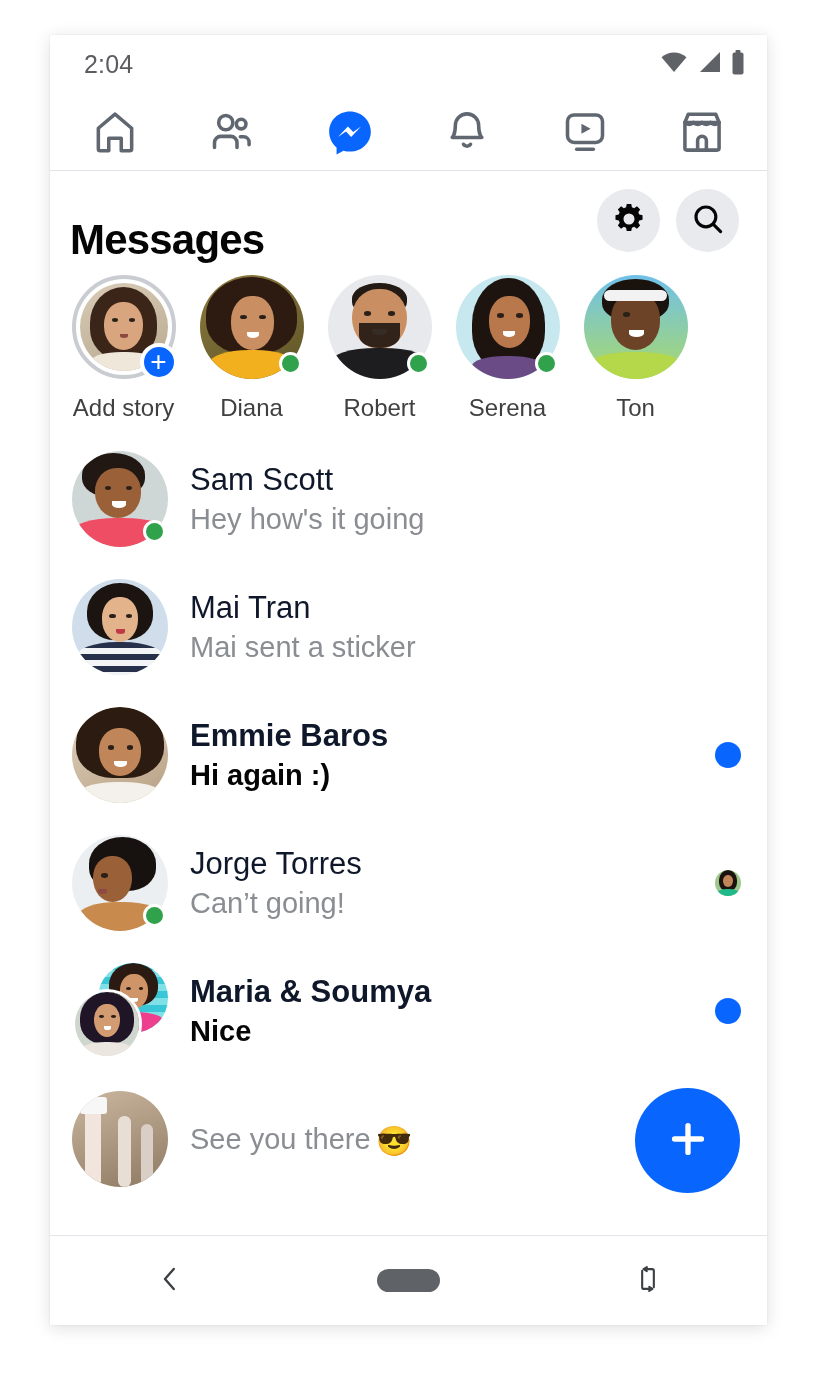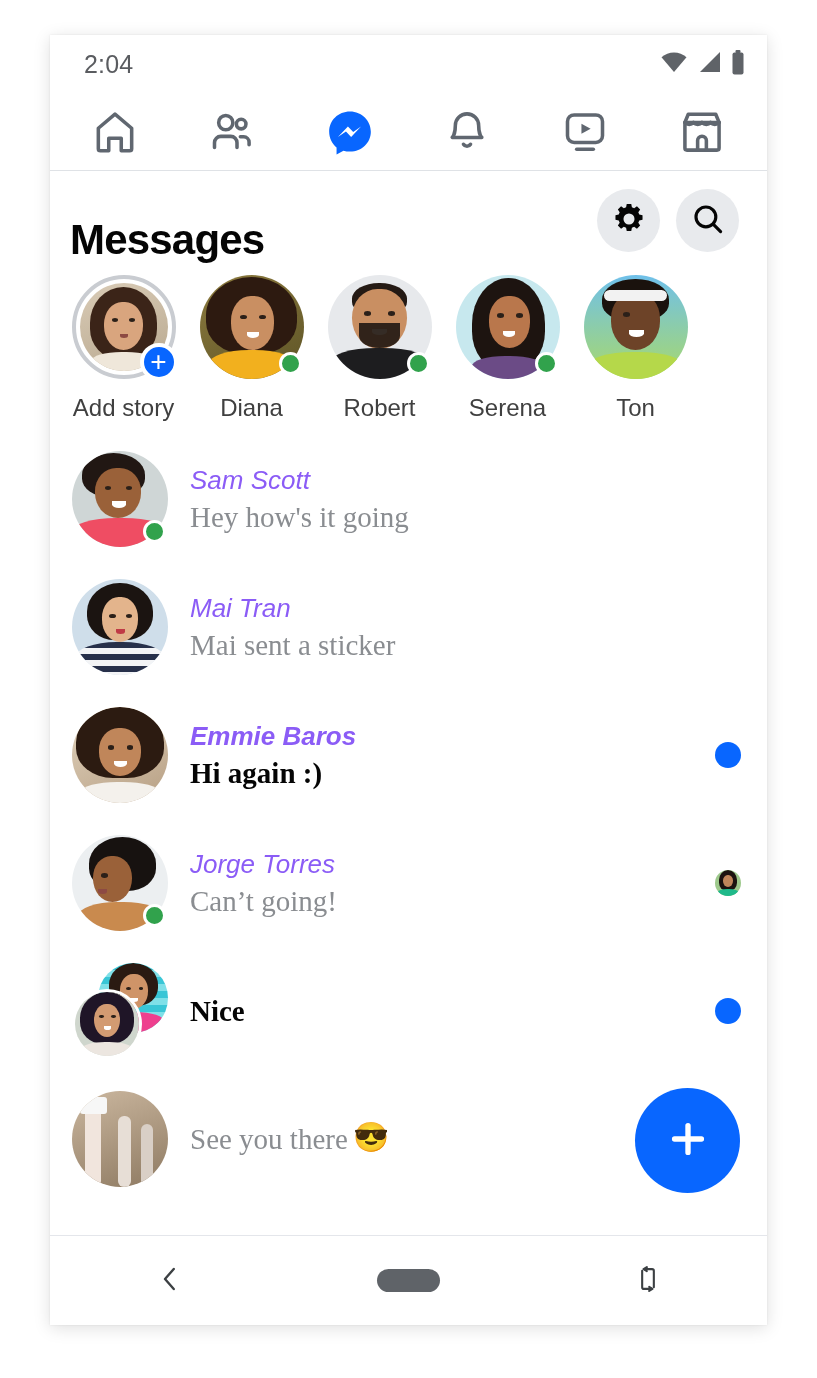--- a/index.html
+++ b/index.html
@@ -152,22 +152,22 @@
   .dual-av .a1 {
     position: absolute; right: 0; top: 0;
     width: 70px; height: 70px; border-radius: 50%; overflow: hidden;
   }
   .dual-av .a2 {
     position: absolute; left: 0; bottom: 0;
     width: 70px; height: 70px; border-radius: 50%; overflow: hidden;
     border: 3px solid #fff;
   }
   .msg-text { margin-left: 22px; display: flex; flex-direction: column; justify-content: center; gap: 5px; min-width: 0; }
-  .msg-name { font-size: 26px; color: #8b5cf6; white-space: nowrap; font-style: italic; }
-  .msg-snip { font-size: 29px; color: #8a8d91; white-space: nowrap; display: flex; align-items: flex-start; gap: 6px; font-family: Liberation Serif, serif; }
+  .msg-name { font-size: 31px; color: #0f172a; white-space: nowrap; }
+  .msg-snip { font-size: 29px; color: #8a8d91; white-space: nowrap; display: flex; align-items: flex-end; gap: 6px; }
   .msgrow.unread .msg-name { font-weight: 700; }
   .msgrow.unread .msg-snip { font-weight: 700; color: #050505; }
   .msg-right { margin-left: auto; display: flex; align-items: center; }
   .unread-dot { width: 26px; height: 26px; border-radius: 50%; background: #0866ff; }
   .receipt { width: 26px; height: 26px; border-radius: 50%; overflow: hidden; }
   .emoji { font-size: 29px; line-height: 1; }
 
   
   .fab {
     position: absolute;
@@ -513,20 +513,21 @@
                 <div class="face" style="left:30%;top:18%;width:40%;height:52%;background:#d39b72"></div>
                 <div class="eye" style="left:38%;top:36%"></div>
                 <div class="eye" style="left:57%;top:36%"></div>
                 <div class="mouth" style="left:45%;top:53%;width:12%;height:6%;background:#fff"></div>
                 <div class="body" style="width:78%;height:22%;background:#ece6e0"></div>
               </div>
             </div>
           </div>
         </div>
         <div class="msg-text">
+          <div class="msg-name">Maria &amp; Soumya</div>
           <div class="msg-snip">
             <span>Nice</span>
           </div>
         </div>
         <div class="msg-right">
           <div class="unread-dot"></div>
         </div>
       </div>
 
       <div class="msgrow">

